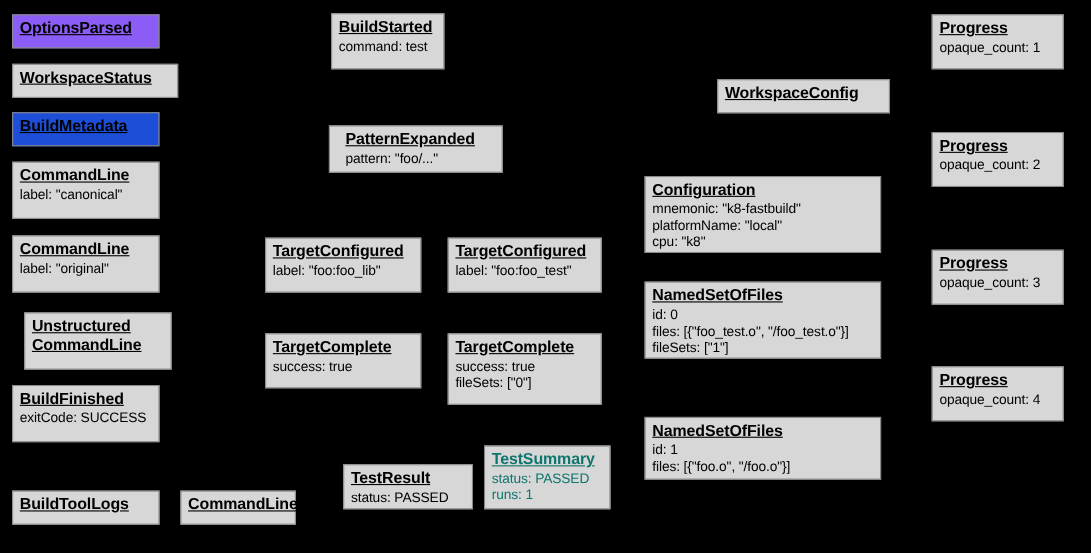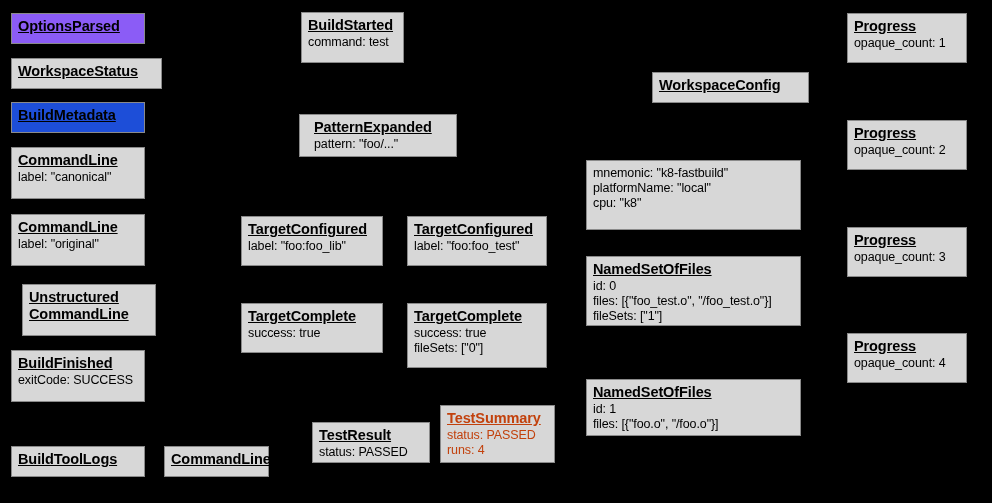--- a/index.html
+++ b/index.html
@@ -122,31 +122,32 @@
         <span class="node-prop">success: true</span>
         <span class="node-prop">fileSets: ["0"]</span>
       </span>
     </div>
     <div class="node" style="left: 312px; top: 422px; width: 118px; height: 41px; background: rgb(215, 215, 215); border-color: rgb(138, 138, 138); color: rgb(0, 0, 0);">
       <span class="node-title">TestResult</span>
       <span class="node-props">
         <span class="node-prop">status: PASSED</span>
       </span>
     </div>
-    <div class="node" style="left: 440px; top: 405px; width: 115px; height: 58px; background: rgb(215, 215, 215); border-color: rgb(138, 138, 138); color: #c2410c;">
+    <div class="node" style="left: 440px; top: 405px; width: 115px; height: 58px; background: rgb(215, 215, 215); border-color: rgb(138, 138, 138); color: #0f766e;">
       <span class="node-title">TestSummary</span>
       <span class="node-props">
         <span class="node-prop">status: PASSED</span>
-        <span class="node-prop">runs: 4</span>
+        <span class="node-prop">runs: 1</span>
       </span>
     </div>
     <div class="node" style="left: 652px; top: 72px; width: 157px; height: 31px; background: rgb(215, 215, 215); border-color: rgb(138, 138, 138); color: rgb(0, 0, 0);">
       <span class="node-title">WorkspaceConfig</span>
     </div>
     <div class="node" style="left: 586px; top: 160px; width: 215px; height: 70px; background: rgb(215, 215, 215); border-color: rgb(138, 138, 138); color: rgb(0, 0, 0);">
+      <span class="node-title">Configuration</span>
       <span class="node-props">
         <span class="node-prop">mnemonic: "k8-fastbuild"</span>
         <span class="node-prop">platformName: "local"</span>
         <span class="node-prop">cpu: "k8"</span>
       </span>
     </div>
     <div class="node" style="left: 586px; top: 256px; width: 215px; height: 70px; background: rgb(215, 215, 215); border-color: rgb(138, 138, 138); color: rgb(0, 0, 0);">
       <span class="node-title">NamedSetOfFiles</span>
       <span class="node-props">
         <span class="node-prop">id: 0</span>

